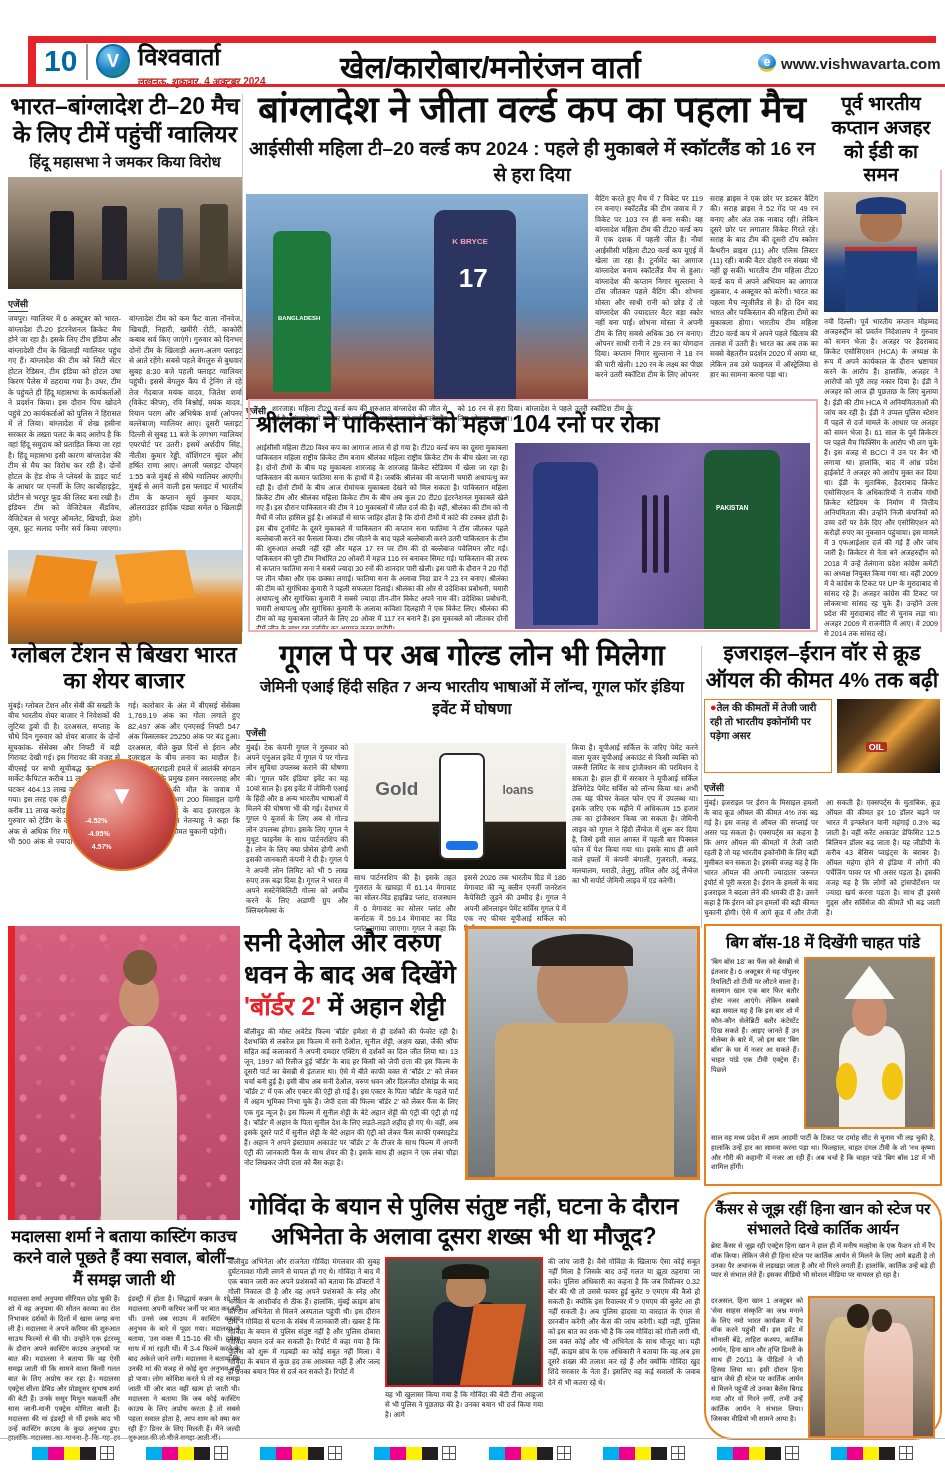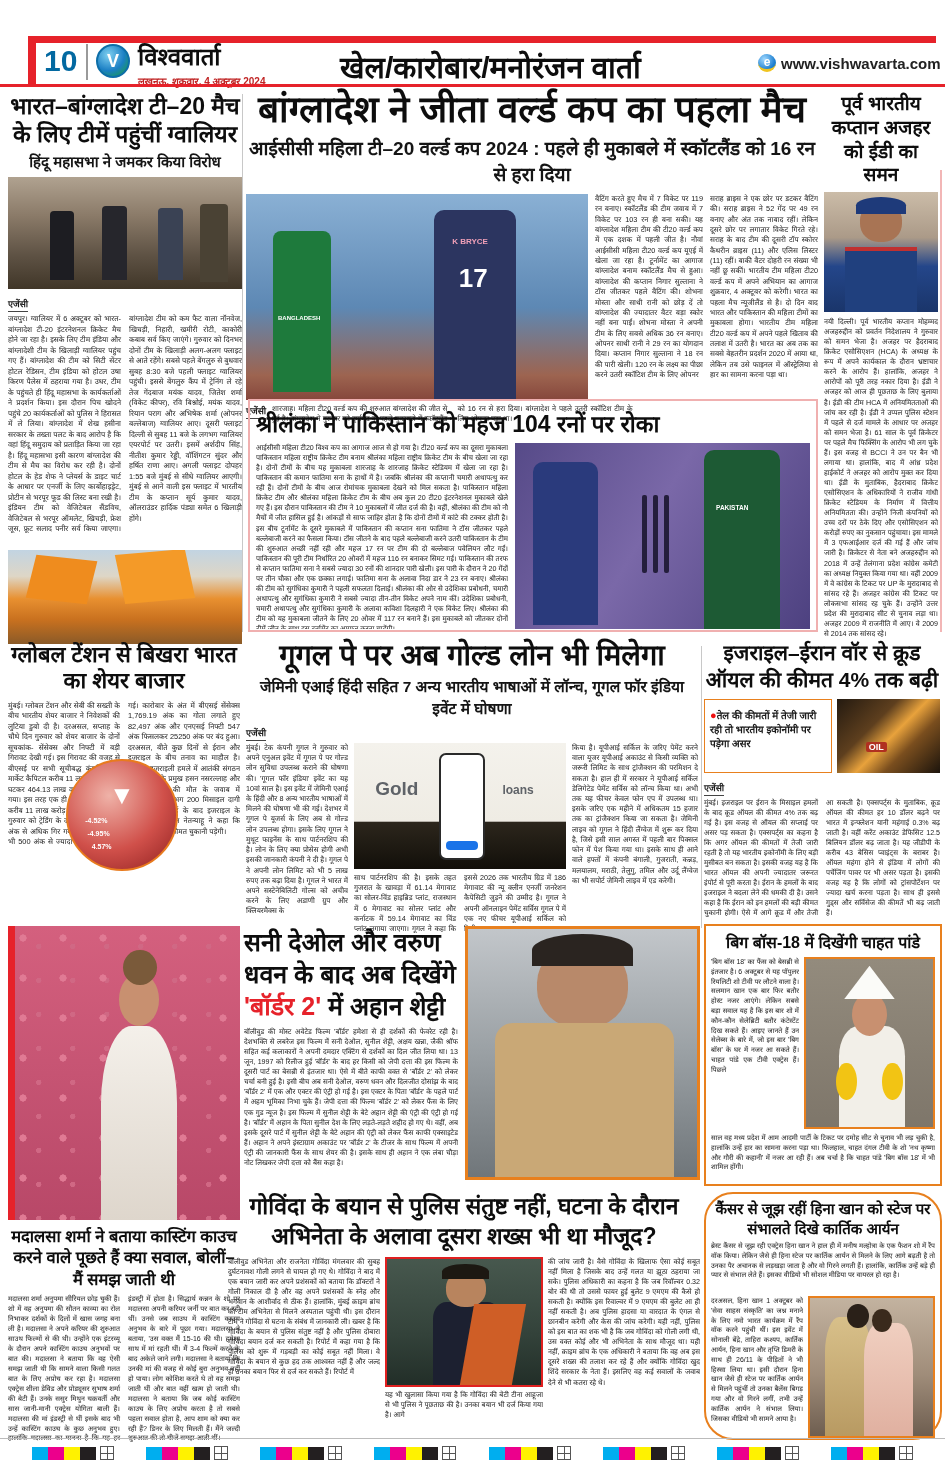--- a/index.html
+++ b/index.html
@@ -35,21 +35,21 @@
   .ph-azhar{background:linear-gradient(180deg,#cbbca8 0%,#ab9a88 38%,#24468a 62%,#1a356a 100%);}
   .ph-google{background:linear-gradient(180deg,#f4f2ec 0%,#efece4 62%,#2c261c 63%,#120f0a 100%);}
   .ph-oil{background:linear-gradient(135deg,#241a10 0%,#5e3f1e 35%,#e8a23c 52%,#7a4e1e 68%,#1c140c 100%);}
   .ph-pink{background:radial-gradient(circle at 20% 30%,#e07a94 8%,transparent 9%),radial-gradient(circle at 70% 60%,#d06884 8%,transparent 9%),linear-gradient(180deg,#d4607e 0%,#b84868 100%);background-size:40px 40px,34px 34px,100% 100%;}
   .ph-ahan{background:linear-gradient(180deg,#c2c6ca 0%,#9aa0a4 50%,#70767a 100%);}
   .ph-gov{background:linear-gradient(180deg,#47584e 0%,#33423a 60%,#222e28 100%);}
   .ph-chahat{background:linear-gradient(180deg,#938b7d 0%,#7e766a 100%);}
   .ph-hug{background:linear-gradient(180deg,#c3b3a0 0%,#a08d7a 55%,#6e5e50 100%);}
   .ph-circle{border-radius:50%;background:radial-gradient(circle at 38% 32%,#efb2a8,#d0504a 55%,#8f1f1f 100%);border:2px solid #e87b1e;}
   .obox{border:2.5px solid #e8801e;box-sizing:border-box;background:#fff;}
-  .hlbox{border:1.5px solid #e8801e;box-sizing:border-box;padding:8px 5px;font-size:10px;font-weight:bold;line-height:1.4;}
+  .hlbox{border:1.5px solid #e8801e;box-sizing:border-box;padding:0 5px;font-size:10px;font-weight:bold;line-height:1.4;}
   .reddot{color:#e11;font-size:11px;}
   .vsep{width:1px;background:#c8c8c8;}
   
   .pbar{display:flex;justify-content:space-evenly;align-items:center;}
   .pgroup{display:flex;align-items:center;}
   .sq{width:16px;height:13px;}
   .reg{width:12px;height:12px;border:1px solid #555;position:relative;margin-left:4px;background:#fff;}
   .reg:before{content:"";position:absolute;left:50%;top:0;width:1px;height:100%;background:#555;}
   .reg:after{content:"";position:absolute;top:50%;left:0;height:1px;width:100%;background:#555;}
   .wick{width:5px;height:78px;background:#241e3c;border-radius:2px;margin:0 3px;display:inline-block;}

